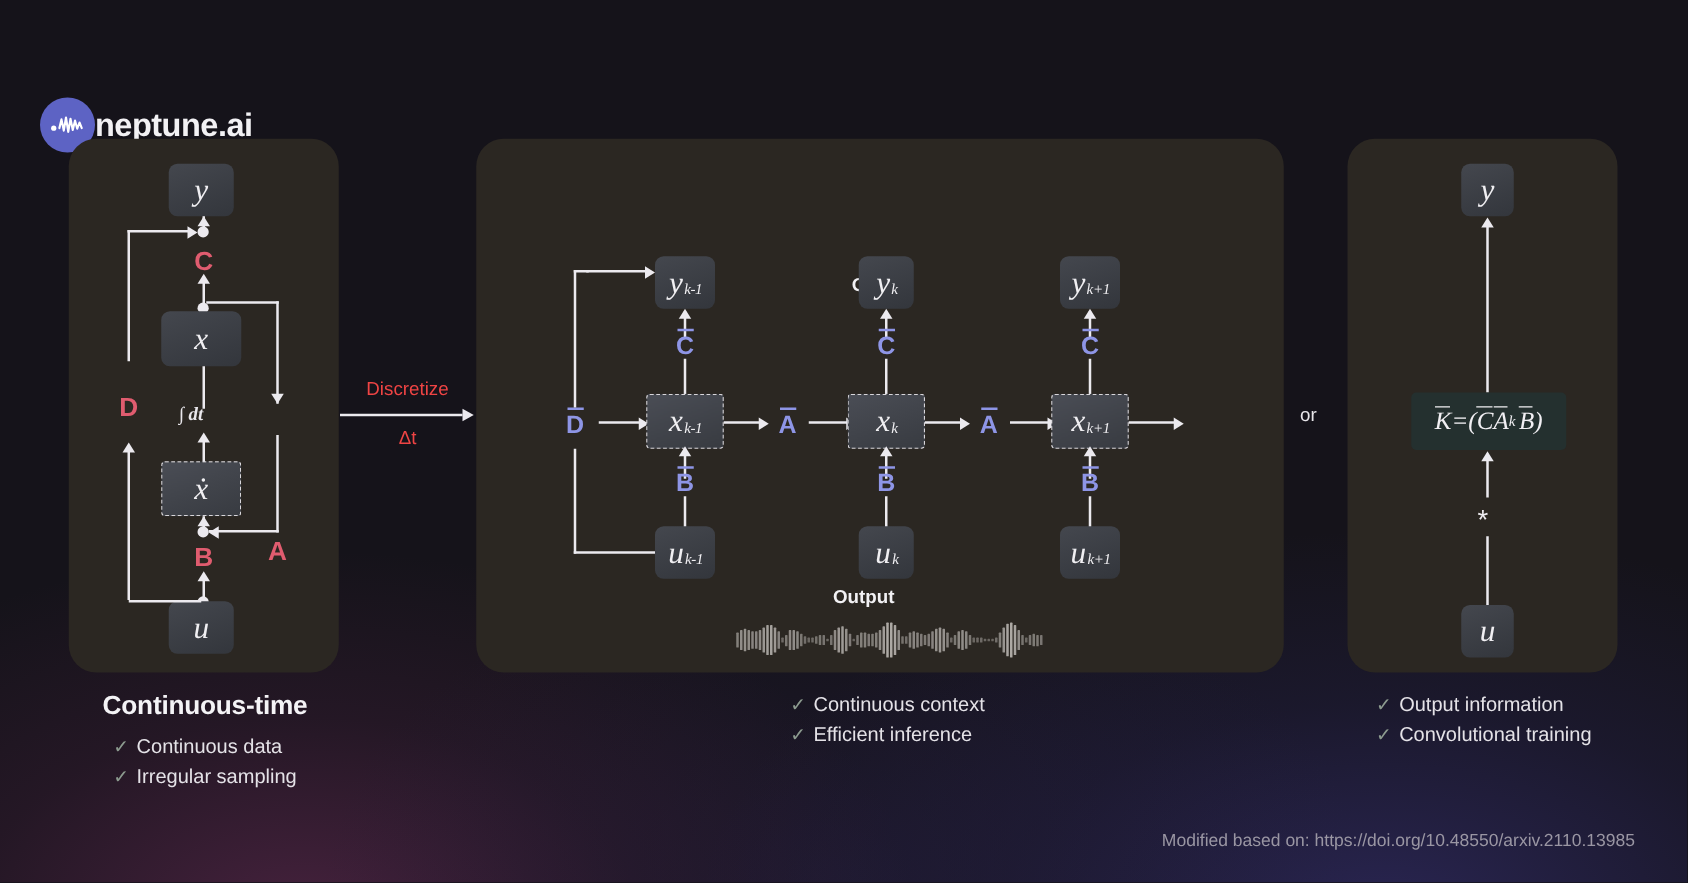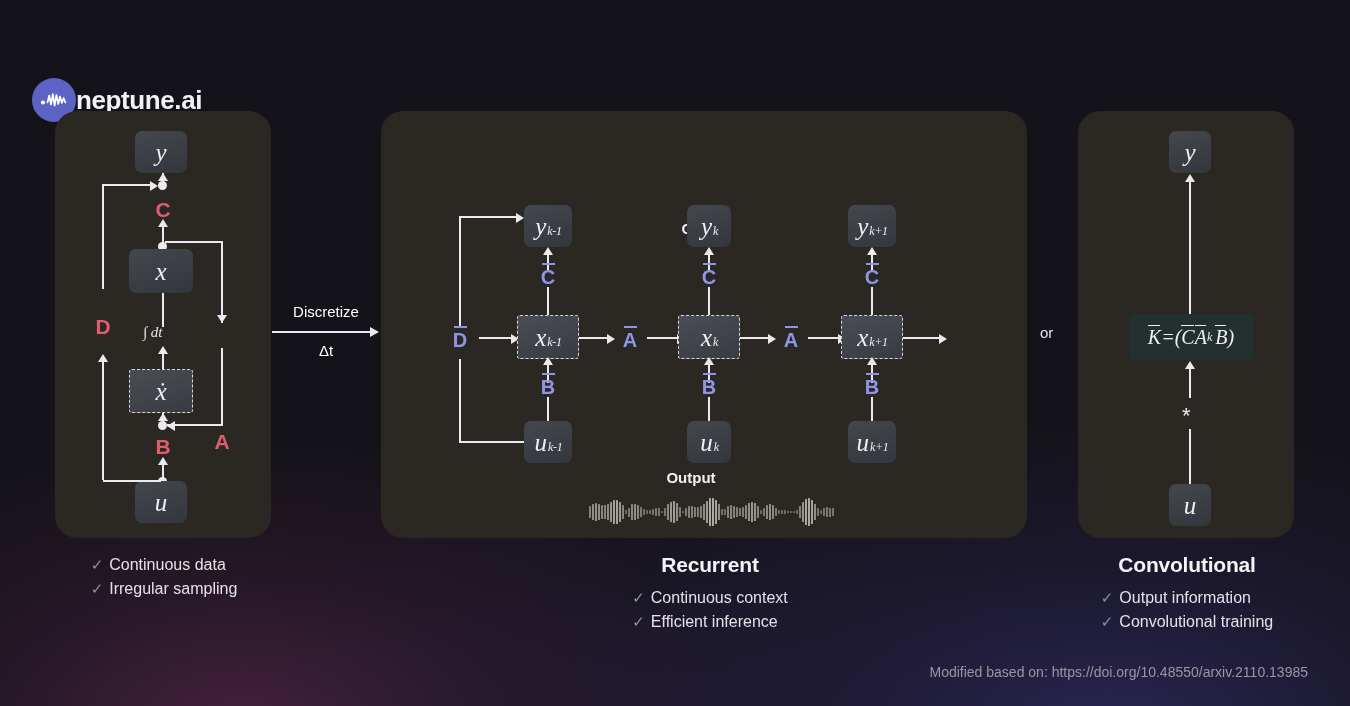--- a/index.html
+++ b/index.html
@@ -108,21 +108,21 @@
     position: absolute; font-size: 15px; font-weight: bold; color: #f2f1f4;
     white-space: nowrap; text-align: center;
   }
 
   
   .waveform { position: absolute; display: flex; align-items: center; gap: 1px; }
   .waveform span { display: block; width: 2px; background: #b4b0ac; border-radius: 0.5px; }
 
   
   #discretize { position: absolute; left: 272px; top: 303px; width: 108px; text-align: center; }
-  #discretize .dlabel { font-size: 15px; color: #ffffff; white-space: nowrap; }
+  #discretize .dlabel { font-size: 15px; color: #ef4444; white-space: nowrap; }
   #discretize .dline { position: relative; height: 16px; margin: 4px 0 2px 0; }
   #discretize .dline .bar { position: absolute; left: 0; top: 7px; width: 98px; height: 2px; background: #eceaef; }
   #discretize .dline .head {
     position: absolute; left: 98px; top: 3px; width: 0; height: 0;
     border-top: 5px solid transparent; border-bottom: 5px solid transparent; border-left: 9px solid #eceaef;
   }
 
   
   #or-label { position: absolute; left: 1040px; top: 324px; font-size: 15px; color: #e8e6ea; }
 
@@ -191,21 +191,21 @@
 
   <div class="line-v" style="left:107px; top:110px; height:22px;"></div>
   <div class="arrow-up" style="left:103px; top:108px;"></div>
   <div class="dot" style="left:103px; top:131px;"></div>
 
   <div class="vbox" style="left:74px; top:138px; width:64px; height:44px;">
     <span class="sym">x</span>
   </div>
 
   <div class="line-v" style="left:107px; top:182px; height:34px;"></div>
-  <div class="intdt" style="left:88px; top:213px;">∫ dt</div>
+  <div class="intdt" style="left:88px; top:213px;font-weight:bold;">∫ dt</div>
   <div class="line-v" style="left:107px; top:237px; height:22px;"></div>
   <div class="arrow-up" style="left:103px; top:235px;"></div>
 
   <div class="vbox dashed" style="left:74px; top:258px; width:64px; height:44px;">
     <span class="sym">ẋ</span>
   </div>
 
   <div class="line-v" style="left:107px; top:302px; height:10px;"></div>
   <div class="arrow-up" style="left:103px; top:302px;"></div>
   <div class="dot" style="left:103px; top:310px;"></div>
@@ -493,48 +493,47 @@
   <div class="dline">
     <div class="bar"></div>
       <div class="head"></div>
   </div>
   <div class="dlabel">Δt</div>
 </div>
 
 <div id="or-label">or</div>
 
 <div class="caption" id="cap-continuous">
+  <h3>Continuous-time</h3>
   <ul>
     <li>
         <span class="ck">✓</span>
         <span>Continuous data</span>
       </li>
     <li>
         <span class="ck">✓</span>
         <span>Irregular sampling</span>
       </li>
   </ul>
 </div>
 
 <div class="caption" id="cap-recurrent">
-  <h3>Recurrent</h3>
   <ul>
     <li>
         <span class="ck">✓</span>
         <span>Continuous context</span>
       </li>
     <li>
         <span class="ck">✓</span>
         <span>Efficient inference</span>
       </li>
   </ul>
 </div>
 
 <div class="caption" id="cap-convolutional">
-  <h3>Convolutional</h3>
   <ul>
     <li>
         <span class="ck">✓</span>
         <span>Output information</span>
       </li>
     <li>
         <span class="ck">✓</span>
         <span>Convolutional training</span>
       </li>
   </ul>

